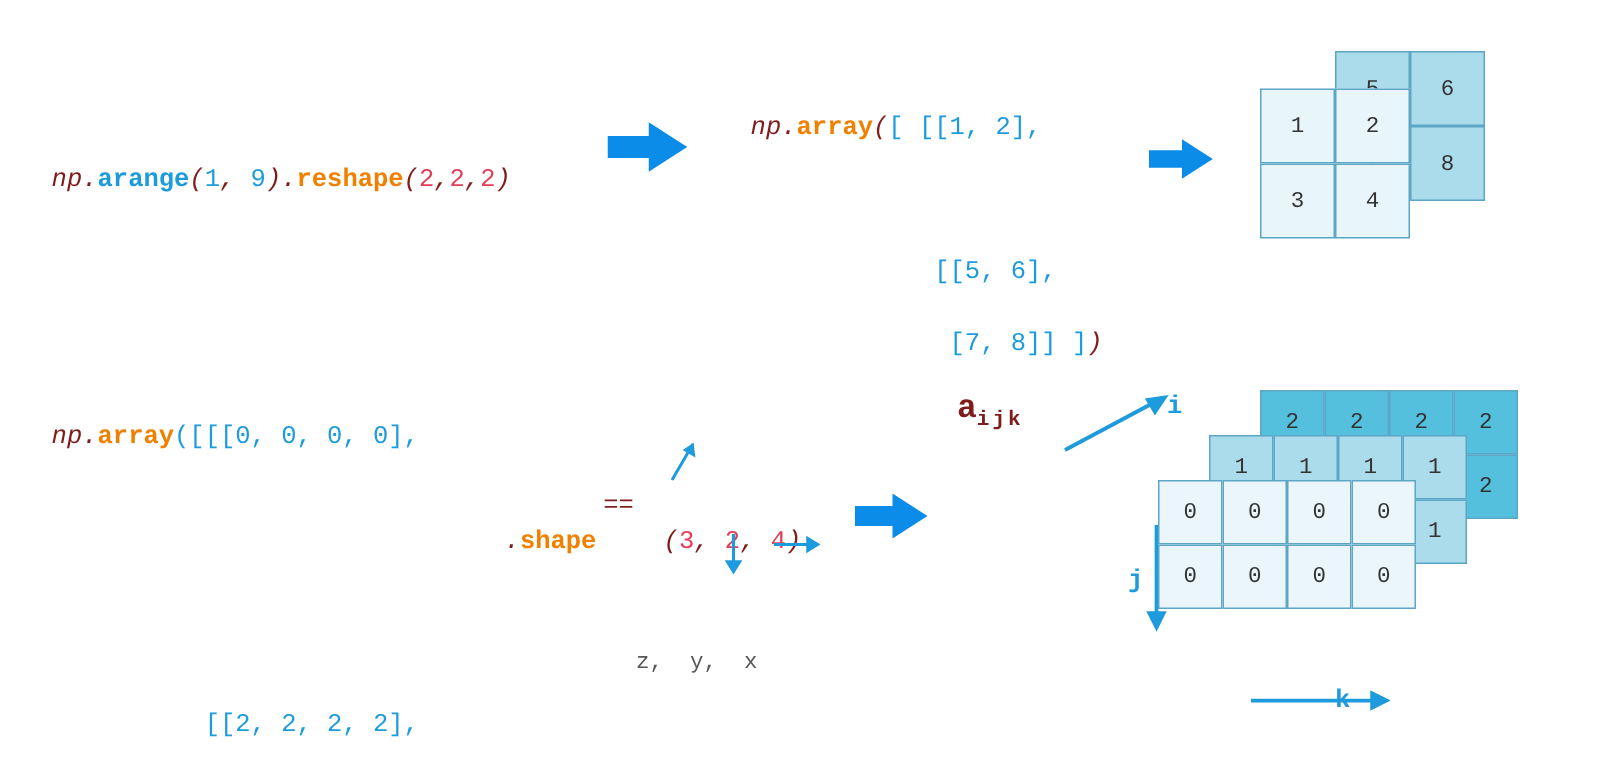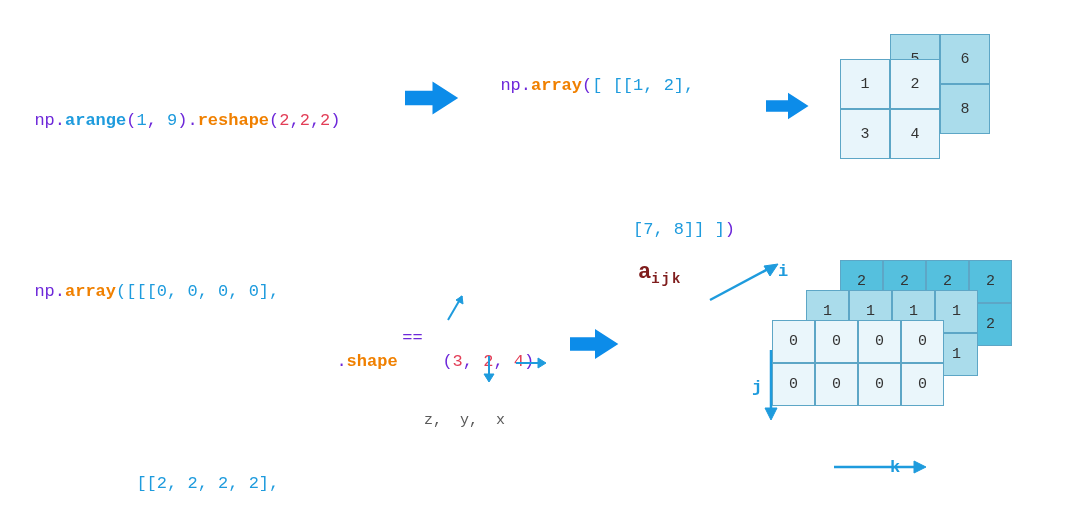--- a/index.html
+++ b/index.html
@@ -12,21 +12,21 @@
     position: relative;
     overflow: hidden;
   }
   * { box-sizing: border-box; }
   .mono {
     font-family: "Menlo", "Consolas", "Courier New", monospace;
     font-size: 17px;
     line-height: 24px;
     white-space: pre;
   }
-  .gray   { color: #6d28d9; }
+  .gray   { color: #7f1d1d; font-style: italic; }
   .blue   { color: #1e9bdd; }
   .red    { color: #e23e57; }
 
   
   #code-top-left {
     position: absolute;
     left: 14px;
     top: 85px;
   }
   #arrow-top-1 {
@@ -85,21 +85,21 @@
     top: 326px;
   }
   #shape-tuple {
     position: absolute;
     left: 422px;
     top: 326px;
   }
   #zyx {
     position: absolute;
     left: 424px;
-    top: 412px;
+    top: 433px;
     font-family: "Menlo","Consolas","Courier New",monospace;
     font-size: 15px;
     color: #5a5a5a;
     white-space: pre;
   }
 
   .sm-arrow { position: absolute; }
   .sm-arrow svg line, .sm-arrow svg polygon { stroke:#1e9bdd; fill:#1e9bdd; }
 
   #big-arrow-bot {
@@ -163,21 +163,21 @@
 
 <div id="arrow-top-1">
   <svg viewBox="0 0 60 40" width="55" height="40">
     <polygon points="0,12 30,12 30,2 58,20 30,38 30,28 0,28" fill="#0c8ce9"></polygon>
   </svg>
 </div>
 
 <div id="code-top-mid" class="mono">
   <span class="gray">np</span><span class="gray">.</span><span style="color:#f08000;font-weight:600">array</span><span class="gray">(</span><span class="blue">[ [[1, 2],</span><br>
   <br>
-  <br>
+  <span class="blue">            [[5, 6],</span><br>
   <span class="blue">             [7, 8]] ]</span><span class="gray">)</span>
 </div>
 
 <div id="arrow-top-2">
   <svg viewBox="0 0 60 40" width="44" height="36">
     <polygon points="0,12 30,12 30,2 58,20 30,38 30,28 0,28" fill="#0c8ce9"></polygon>
   </svg>
 </div>
 
 <div id="cube-top">

